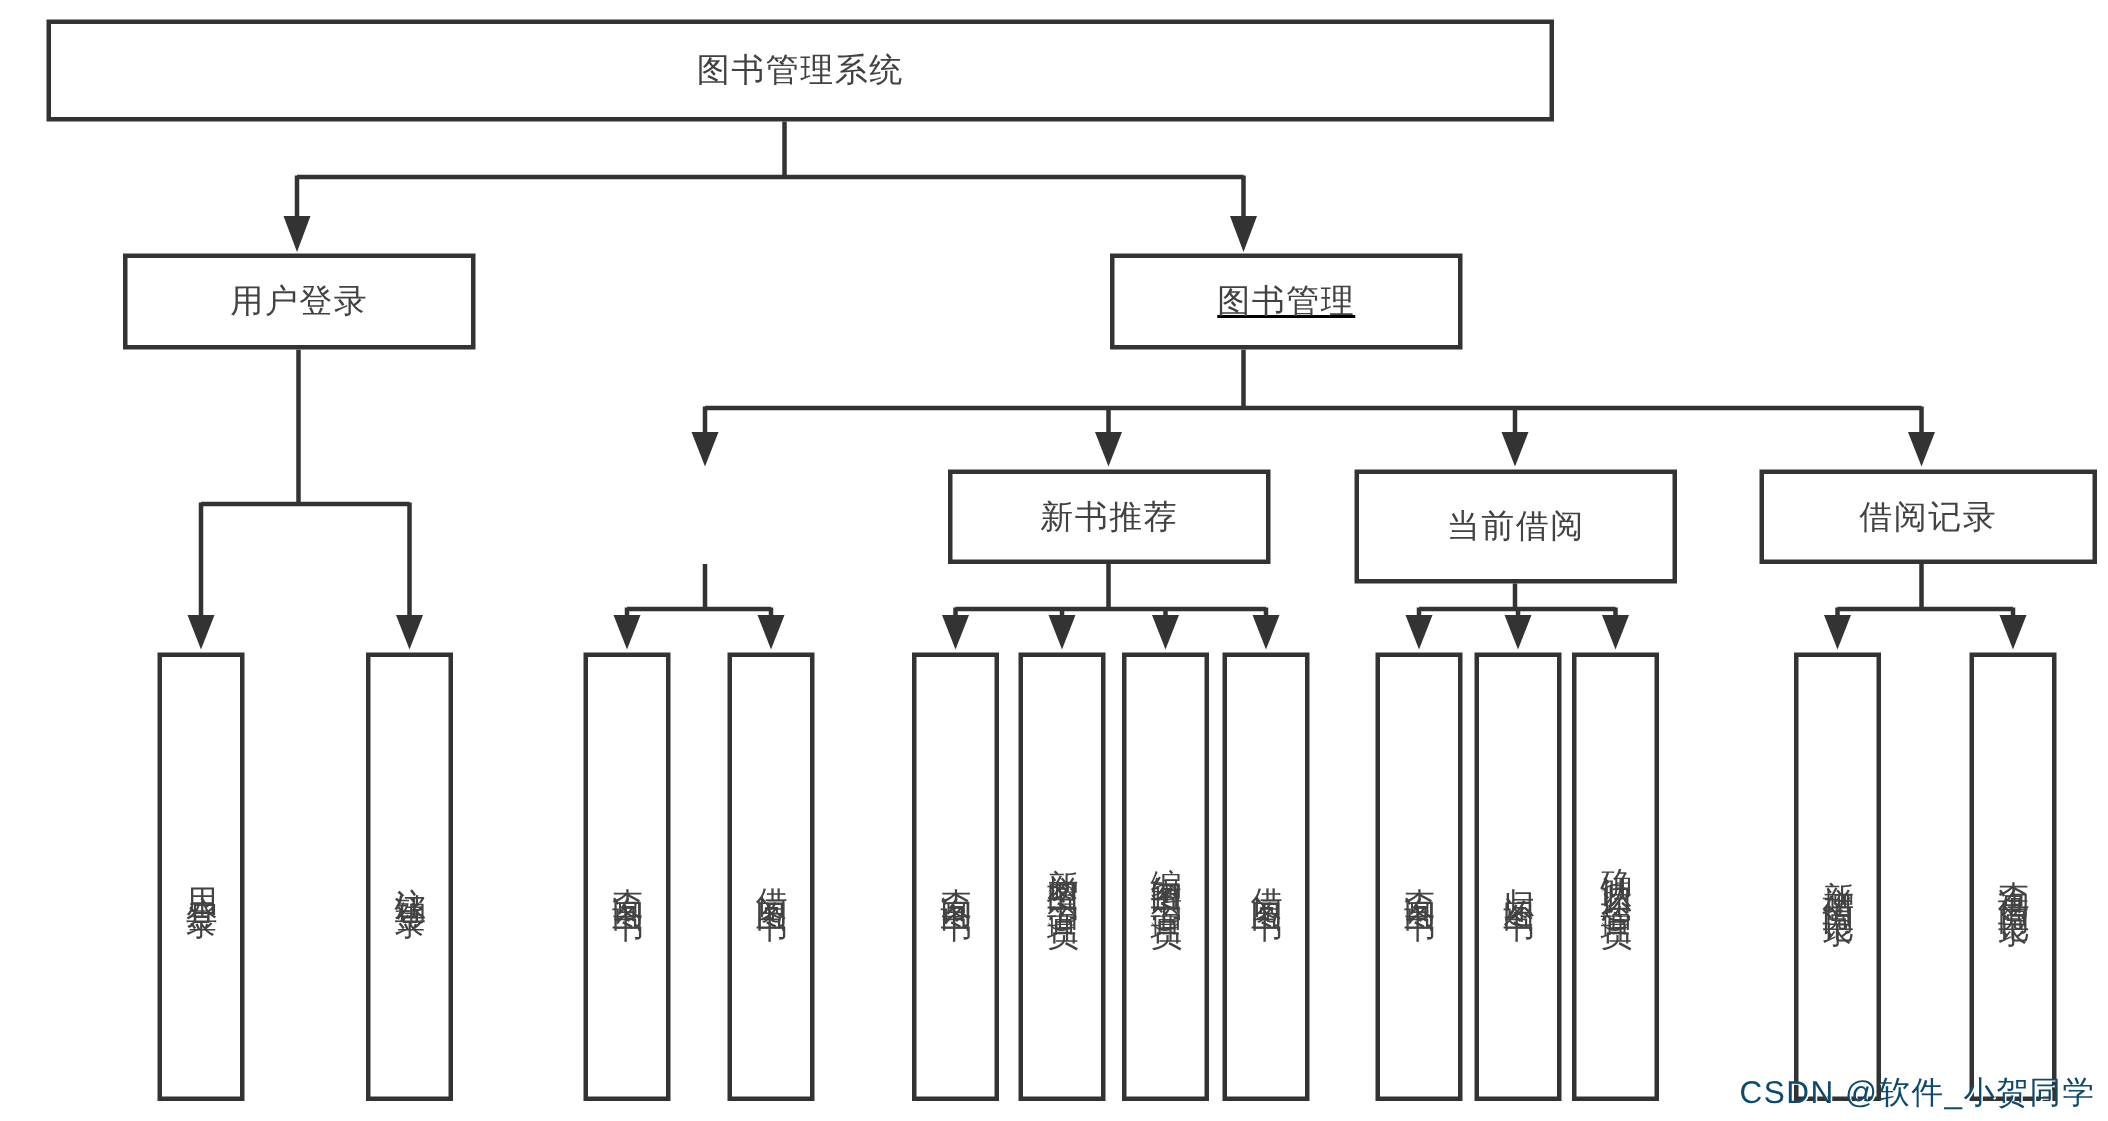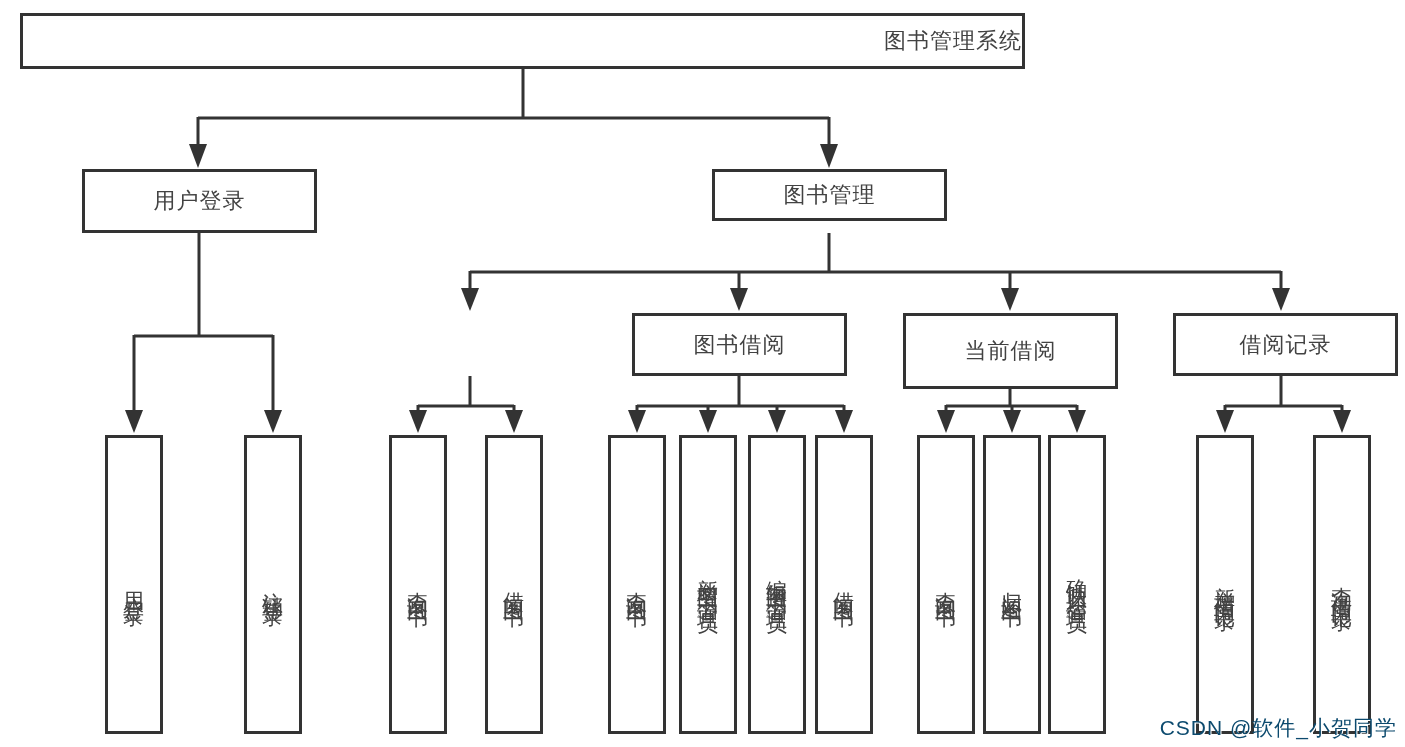--- a/index.html
+++ b/index.html
@@ -42,23 +42,23 @@
   .node .vlabel {
     writing-mode: vertical-rl;
     text-orientation: mixed;
     font-size: 21px;
     color: #424242;
     letter-spacing: 5px;
     line-height: 1;
     white-space: nowrap;
   }
   
-  .n-root        { left: 20px;  top: 13px;  width: 1005px; height: 56px; justify-content: flex-end; }
+  .n-root        { left: 31px;  top: 13px;  width: 1005px; height: 68px; }
   .n-user-login  { left: 82px;  top: 169px; width: 235px;  height: 64px; }
-  .n-book-mgmt   { left: 712px; top: 169px; width: 235px;  height: 52px; }
+  .n-book-mgmt   { left: 740px; top: 169px; width: 235px;  height: 64px; text-decoration: underline; }
   .n-l3-1 { left: 363px;  top: 313px; width: 215px; height: 63px; }
   .n-l3-2 { left: 632px;  top: 313px; width: 215px; height: 63px; }
   .n-l3-3 { left: 903px;  top: 313px; width: 215px; height: 76px; }
   .n-l3-4 { left: 1173px; top: 313px; width: 225px; height: 63px; }
   
   .leaf { top: 435px; width: 58px; height: 299px; }
   .lf1  { left: 105px; }
   .lf2  { left: 244px; }
   .lf3  { left: 389px; }
   .lf4  { left: 485px; }
@@ -143,21 +143,21 @@
   </div>
 
   <div class="node n-user-login">
     <span class="hlabel">用户登录</span>
   </div>
   <div class="node n-book-mgmt">
     <span class="hlabel">图书管理</span>
   </div>
 
   <div class="node n-l3-2">
-    <span class="hlabel">图书借阅</span>
+    <span class="hlabel">新书推荐</span>
   </div>
   <div class="node n-l3-3">
     <span class="hlabel">当前借阅</span>
   </div>
   <div class="node n-l3-4">
     <span class="hlabel">借阅记录</span>
   </div>
 
   <div class="node leaf lf1">
     <span class="vlabel">用户登录</span>

